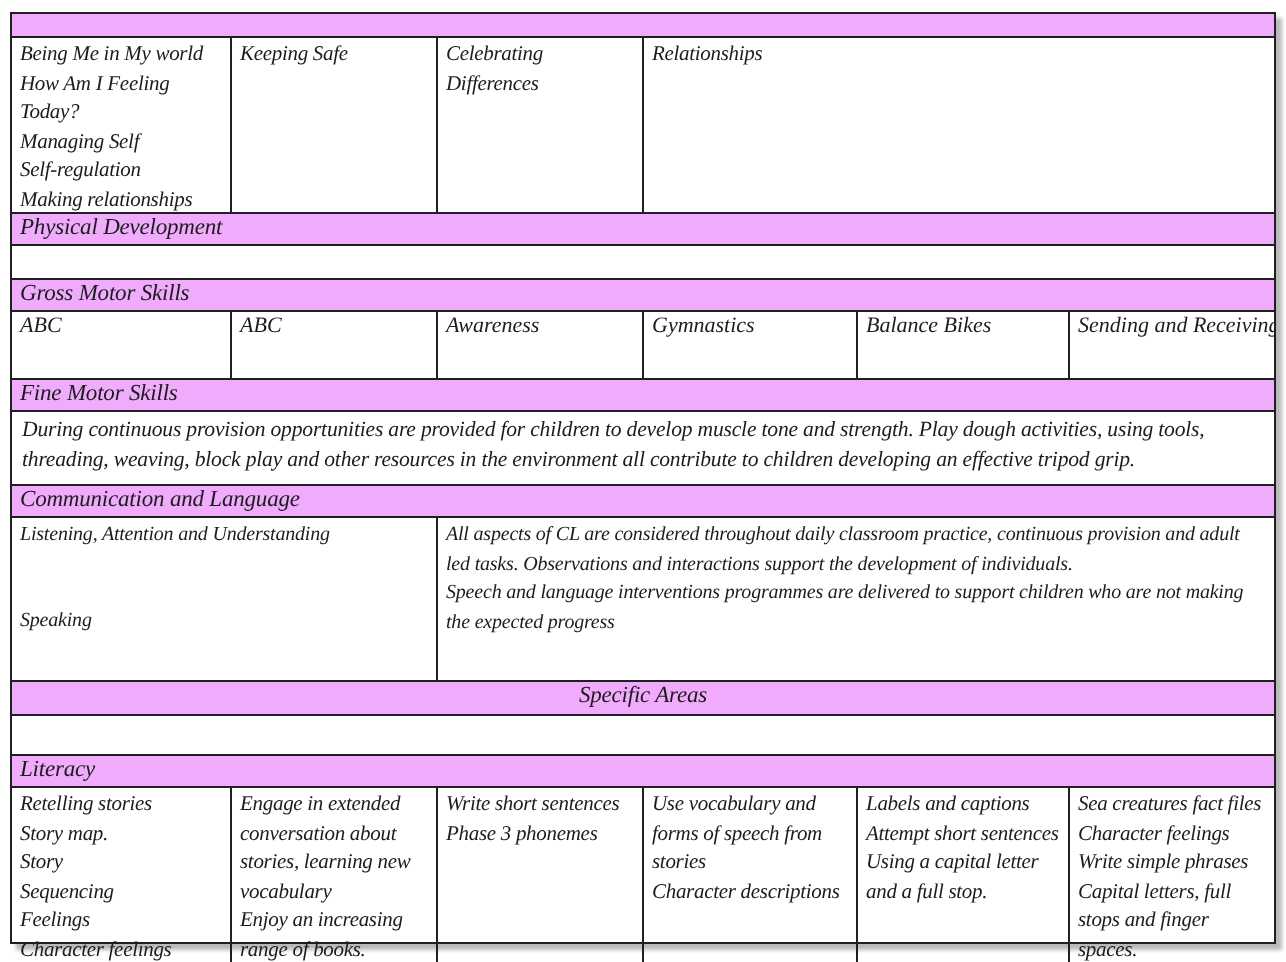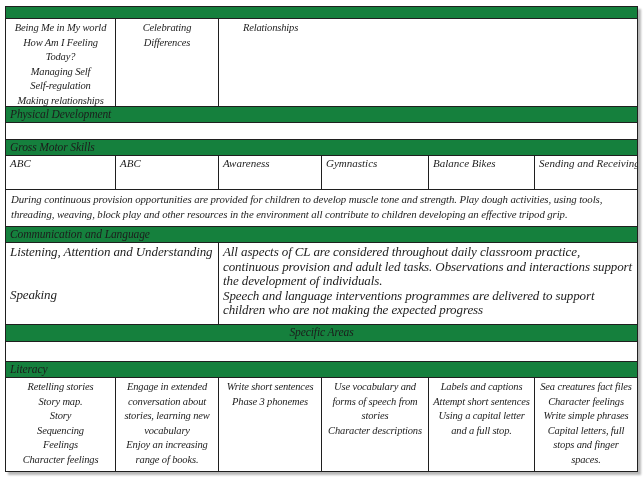--- a/index.html
+++ b/index.html
@@ -12,84 +12,85 @@
   .page { position:relative; width:643px; height:481px; background:#fff; }
   .doc-table {
     position:absolute; left:5px; top:6px; width:633px; height:466px;
     border:1px solid #1f1f1f;
     box-shadow: 3px 3px 2px rgba(0,0,0,0.28);
     background:#fff;
   }
   .row { border-bottom:1px solid #1f1f1f; overflow:hidden; }
   .row:last-child { border-bottom:none; }
   .bar {
-    background:#15803d;
+    background:#f0abfc;
     font-size:11.5px; line-height:15px;
     padding:0 4px; height:16px;
     letter-spacing:-0.1px;
     white-space:nowrap;
   }
   .strip { height:12px; padding:0; }
   .bar.center { text-align:center; height:17px; }
   .grid6 { display:grid; grid-template-columns:110px 103px 103px 107px 106px 1fr; }
   .grid2 { display:grid; grid-template-columns:213px 1fr; }
   .cell { border-right:1px solid #1f1f1f; padding:2px 4px 0 4px; }
   .grid6 .cell:last-child, .grid2 .cell:last-child { border-right:none; }
   .themes-row { height:88px; }
   .themes-row .cell, .literacy-row .cell {
     font-size:10.5px; line-height:14.5px;
     letter-spacing:-0.15px;
     white-space:pre-line;
-    text-align:center;
   }
   .empty-row { height:17px; }
   .empty-row2 { height:20px; }
   .skills-row { height:34px; }
   .skills-row .cell { font-size:11px; line-height:15px; padding-top:0; white-space:nowrap; }
   .para-row { height:37px; font-size:10.8px; line-height:14.5px; padding:2px 6px 0 5px; letter-spacing:-0.1px; }
   .cl-row { height:82px; }
-  .cl-row .cell { font-size:13px; line-height:14.5px; letter-spacing:-0.1px; }
+  .cl-row .cell { font-size:10px; line-height:14.5px; letter-spacing:-0.1px; }
   .cl-left-item2 { margin-top:28px; }
   .cl-para2 { }
   .sa-row { height:17px; }
   .literacy-row { height:94px; }
 </style>
 </head>
 <body>
 
 <div class="page">
   <div class="doc-table">
 
     <div class="row bar strip"></div>
 
     <div class="row grid6 themes-row">
       <div class="cell">Being Me in My world
 How Am I Feeling Today?
 Managing Self
 Self-regulation
 Making relationships</div>
+      <div class="cell">Keeping Safe</div>
       <div class="cell">Celebrating Differences</div>
       <div class="cell">Relationships</div>
     </div>
 
     <div class="row bar">Physical Development</div>
 
     <div class="row empty-row"></div>
 
     <div class="row bar">Gross Motor Skills</div>
 
     <div class="row grid6 skills-row">
       <div class="cell">ABC</div>
       <div class="cell">ABC</div>
       <div class="cell">Awareness</div>
       <div class="cell">Gymnastics</div>
       <div class="cell">Balance Bikes</div>
       <div class="cell">Sending and Receiving</div>
     </div>
 
+    <div class="row bar">Fine Motor Skills</div>
 
     <div class="row para-row">During continuous provision opportunities are provided for children to develop muscle tone and strength. Play dough activities, using tools, threading, weaving, block play and other resources in the environment all contribute to children developing an effective tripod grip.</div>
 
     <div class="row bar">Communication and Language</div>
 
     <div class="row grid2 cl-row">
       <div class="cell">
         <div>Listening, Attention and Understanding</div>
         <div class="cl-left-item2">Speaking</div>
       </div>

